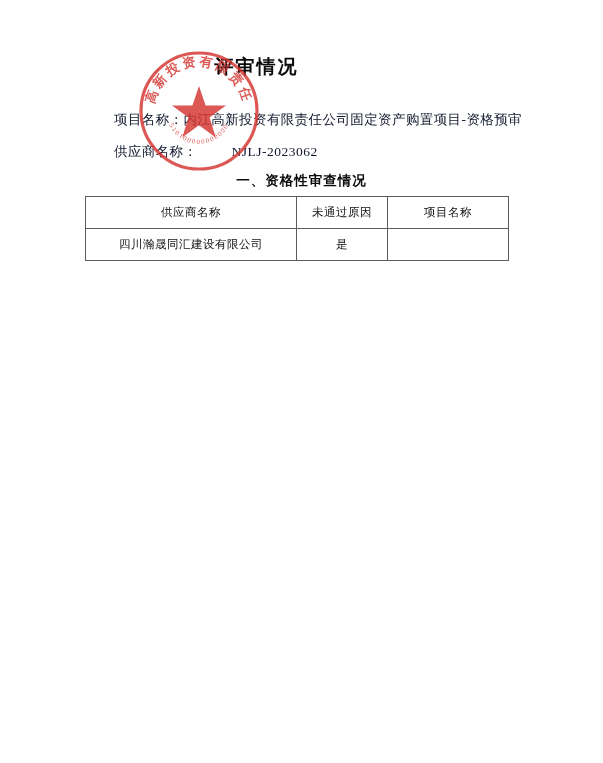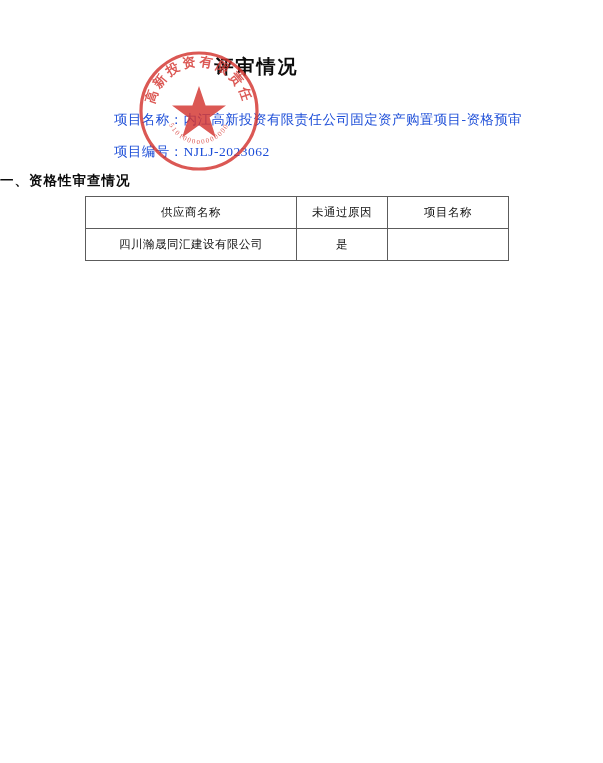--- a/index.html
+++ b/index.html
@@ -30,36 +30,37 @@
     font-size: 19px;
     font-weight: bold;
     letter-spacing: 2px;
     color: #0b0b0b;
     font-family: "DejaVu Serif", "Liberation Serif", serif;
   }
   .field-line {
     position: absolute;
     left: 114px;
     font-size: 13.5px;
-    color: #1d4ed8;
+    color: #0f172a;
     letter-spacing: 0.4px;
     white-space: nowrap;
   }
   .field-name { top: 111px; }
   .field-code { top: 143px; }
   .field-code .value {
     font-family: "Liberation Serif", serif;
     letter-spacing: 0.5px;
+    margin-left: 34px;
   }
   .section-heading {
     position: absolute;
     top: 172px;
     left: 0;
     width: 603px;
-    text-align: left;
+    text-align: center;
     font-size: 13.5px;
     font-weight: bold;
     color: #0b0b0b;
     letter-spacing: 1px;
   }
   table.review-table {
     position: absolute;
     top: 196px;
     left: 85px;
     width: 423px;
@@ -98,21 +99,21 @@
 
 <div class="page">
 
   <div class="doc-title">评审情况</div>
 
   <div class="field-line field-name">
     <span>项目名称：</span><span class="value">内江高新投资有限责任公司固定资产购置项目-资格预审</span>
   </div>
 
   <div class="field-line field-code">
-    <span>项目编号：</span><span class="value">NJLJ-2023062</span>
+    <span>供应商名称：</span><span class="value">NJLJ-2023062</span>
   </div>
 
   <div class="section-heading">一、资格性审查情况</div>
 
   <table class="review-table">
     <colgroup>
         <col class="c1">
         <col class="c2">
         <col class="c3">
       </colgroup>

